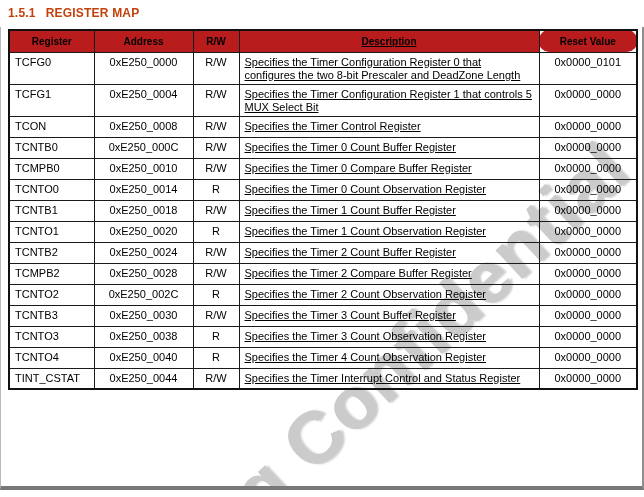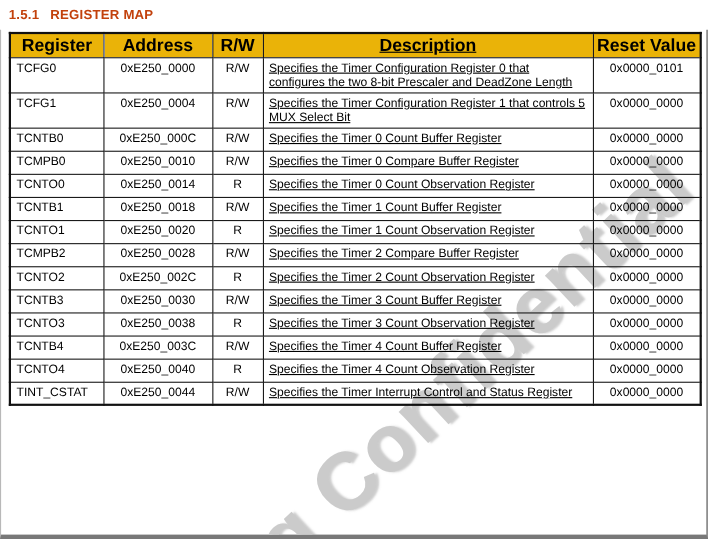--- a/index.html
+++ b/index.html
@@ -60,33 +60,33 @@
     background: transparent;
   }
   table.regmap th, table.regmap td {
     border: 1px solid #1a1a1a;
     vertical-align: top;
     background: transparent;
     overflow: hidden;
   }
   table.regmap { border: 2px solid #111; }
   table.regmap th {
-    background: #eab308;
+    background: #b91c1c;
     font-weight: bold;
-    font-size: 16px;
+    font-size: 10px;
     text-align: center;
     height: 22px;
     padding: 4px 2px 2px 2px;
   }
   table.regmap td { height: 21px; padding: 3px 5px 2px 5px; }
   .col-reg   { width: 85px;  text-align: left; }
   .col-addr  { width: 99px;  text-align: center; }
   .col-rw    { width: 46px;  text-align: center; }
   .col-desc  { width: 300px; text-align: left; text-decoration: underline; }
-  .col-reset { width: 98px;  text-align: center; }
+  .col-reset { width: 98px;  text-align: center; border-radius: 10px; }
 </style>
 </head>
 <body>
 
 <div class="page">
 
   <div class="doc-title">
     <span class="sec-num">1.5.1</span><span>REGISTER MAP</span>
   </div>
 
@@ -112,20 +112,27 @@
             <td class="col-reset">0x0000_0101</td>
           </tr>
           <tr>
             <td class="col-reg">TCFG1</td>
             <td class="col-addr">0xE250_0004</td>
             <td class="col-rw">R/W</td>
             <td class="col-desc">Specifies the Timer Configuration Register 1 that controls 5 MUX Select Bit</td>
             <td class="col-reset">0x0000_0000</td>
           </tr>
           <tr>
+            <td class="col-reg">TCON</td>
+            <td class="col-addr">0xE250_0008</td>
+            <td class="col-rw">R/W</td>
+            <td class="col-desc">Specifies the Timer Control Register</td>
+            <td class="col-reset">0x0000_0000</td>
+          </tr>
+          <tr>
             <td class="col-reg">TCNTB0</td>
             <td class="col-addr">0xE250_000C</td>
             <td class="col-rw">R/W</td>
             <td class="col-desc">Specifies the Timer 0 Count Buffer Register</td>
             <td class="col-reset">0x0000_0000</td>
           </tr>
           <tr>
             <td class="col-reg">TCMPB0</td>
             <td class="col-addr">0xE250_0010</td>
             <td class="col-rw">R/W</td>
@@ -147,20 +154,27 @@
             <td class="col-reset">0x0000_0000</td>
           </tr>
           <tr>
             <td class="col-reg">TCNTO1</td>
             <td class="col-addr">0xE250_0020</td>
             <td class="col-rw">R</td>
             <td class="col-desc">Specifies the Timer 1 Count Observation Register</td>
             <td class="col-reset">0x0000_0000</td>
           </tr>
           <tr>
+            <td class="col-reg">TCNTB2</td>
+            <td class="col-addr">0xE250_0024</td>
+            <td class="col-rw">R/W</td>
+            <td class="col-desc">Specifies the Timer 2 Count Buffer Register</td>
+            <td class="col-reset">0x0000_0000</td>
+          </tr>
+          <tr>
             <td class="col-reg">TCMPB2</td>
             <td class="col-addr">0xE250_0028</td>
             <td class="col-rw">R/W</td>
             <td class="col-desc">Specifies the Timer 2 Compare Buffer Register</td>
             <td class="col-reset">0x0000_0000</td>
           </tr>
           <tr>
             <td class="col-reg">TCNTO2</td>
             <td class="col-addr">0xE250_002C</td>
             <td class="col-rw">R</td>
@@ -172,27 +186,20 @@
             <td class="col-addr">0xE250_0030</td>
             <td class="col-rw">R/W</td>
             <td class="col-desc">Specifies the Timer 3 Count Buffer Register</td>
             <td class="col-reset">0x0000_0000</td>
           </tr>
           <tr>
             <td class="col-reg">TCNTO3</td>
             <td class="col-addr">0xE250_0038</td>
             <td class="col-rw">R</td>
             <td class="col-desc">Specifies the Timer 3 Count Observation Register</td>
-            <td class="col-reset">0x0000_0000</td>
-          </tr>
-          <tr>
-            <td class="col-reg">TCNTB4</td>
-            <td class="col-addr">0xE250_003C</td>
-            <td class="col-rw">R/W</td>
-            <td class="col-desc">Specifies the Timer 4 Count Buffer Register</td>
             <td class="col-reset">0x0000_0000</td>
           </tr>
           <tr>
             <td class="col-reg">TCNTO4</td>
             <td class="col-addr">0xE250_0040</td>
             <td class="col-rw">R</td>
             <td class="col-desc">Specifies the Timer 4 Count Observation Register</td>
             <td class="col-reset">0x0000_0000</td>
           </tr>
           <tr>

